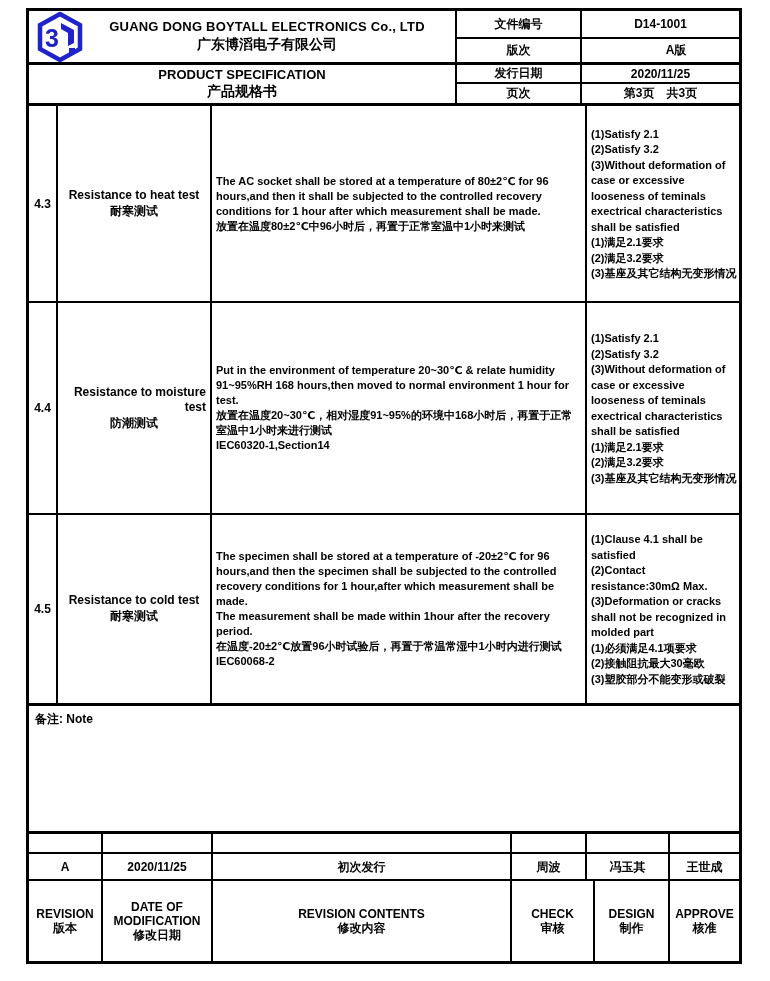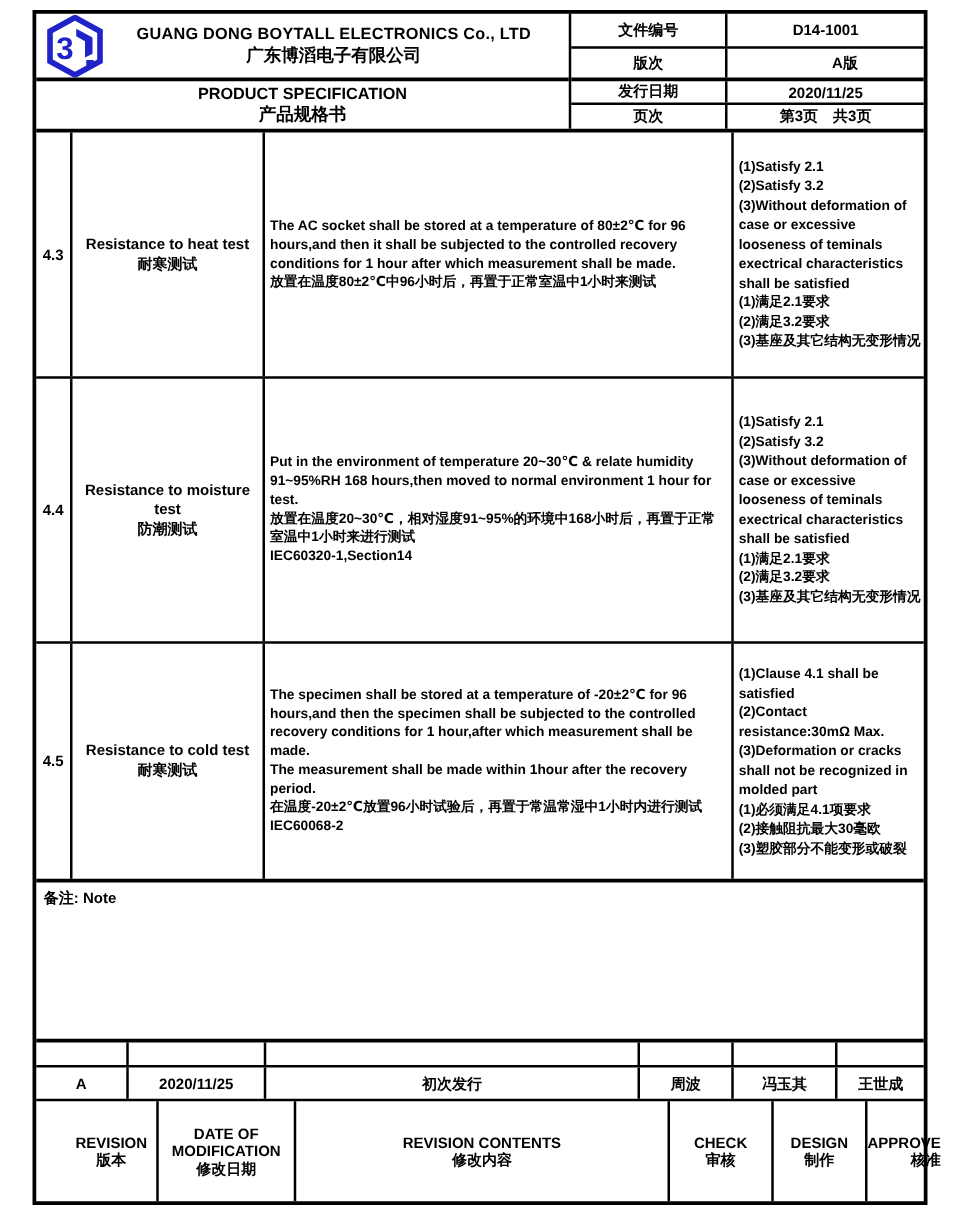--- a/index.html
+++ b/index.html
@@ -41,45 +41,45 @@
   .hr-value{flex:1;display:flex;align-items:center;justify-content:center;font-size:12px;font-weight:bold;}
   
   .sec-main{height:600px;flex:none;border-bottom:3px solid #000;box-sizing:border-box;display:flex;flex-direction:column;}
   .test-row{display:flex;box-sizing:border-box;}
   .test-row.r1{height:197px;border-bottom:2px solid #000;}
   .test-row.r2{height:212px;border-bottom:2px solid #000;}
   .test-row.r3{flex:1;}
   .c-num{width:29px;flex:none;border-right:2px solid #000;box-sizing:border-box;
          display:flex;align-items:center;justify-content:center;font-size:12px;font-weight:bold;}
   .c-name{width:154px;flex:none;border-right:2px solid #000;box-sizing:border-box;
-          display:flex;flex-direction:column;align-items:center;justify-content:center;text-align:center;padding:0 4px;}
+          display:flex;flex-direction:column;align-items:center;justify-content:center;text-align:right;padding:0 4px;}
   .name-en{font-size:12px;font-weight:bold;line-height:15px;}
   .name-cn{font-size:12px;font-weight:bold;line-height:17px;}
   .c-desc{width:375px;flex:none;border-right:2px solid #000;box-sizing:border-box;
           display:flex;align-items:center;padding:4px 3px 4px 4px;}
   .c-desc > div{font-size:11px;font-weight:bold;line-height:15px;white-space:pre-line;}
   .c-crit{flex:1;display:flex;align-items:center;padding:5px 2px 4px 4px;box-sizing:border-box;}
   .c-crit > div{font-size:11px;font-weight:bold;line-height:15.5px;white-space:pre-line;}
   
   .sec-note{height:128px;flex:none;border-bottom:3px solid #000;box-sizing:border-box;padding:3px 6px;}
   .note-label{font-size:12px;font-weight:bold;}
   
   .sec-footer{flex:1;display:flex;flex-direction:column;}
   .ft-row{display:flex;box-sizing:border-box;}
   .ft-row.fr1{height:20px;border-bottom:2px solid #000;}
   .ft-row.fr2{height:27px;border-bottom:2px solid #000;}
-  .ft-row.fr3{flex:1;margin-left:24px;}
+  .ft-row.fr3{flex:1;}
   .ft-cell{box-sizing:border-box;display:flex;align-items:center;justify-content:center;
            text-align:center;font-size:12px;font-weight:bold;white-space:pre-line;line-height:14px;}
   .fc1{width:74px;flex:none;border-right:2px solid #000;}
   .fc2{width:110px;flex:none;border-right:2px solid #000;}
   .fc3{width:299px;flex:none;border-right:2px solid #000;}
   .fc4{width:75px;flex:none;border-right:2px solid #000;}
   .fc5{width:83px;flex:none;border-right:2px solid #000;}
-  .fc6{flex:1;text-align:right;}
+  .fc6{flex:1;}
 </style>
 </head>
 <body>
 
 <div class="page">
   <div class="doc-table">
 
     <div class="sec-header">
       <div class="hdr-left">
         <div class="hdr-company">

